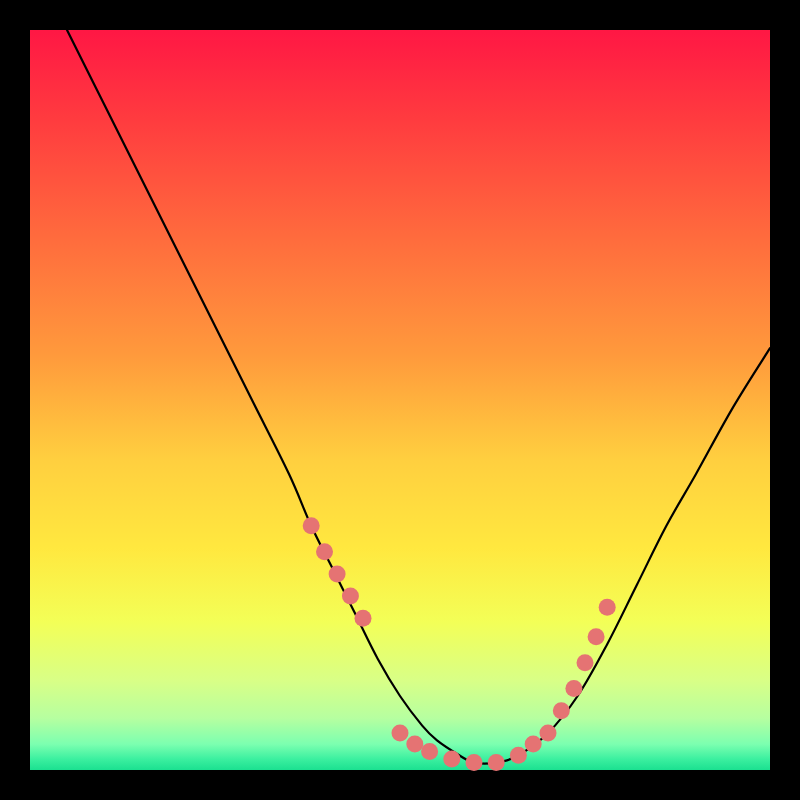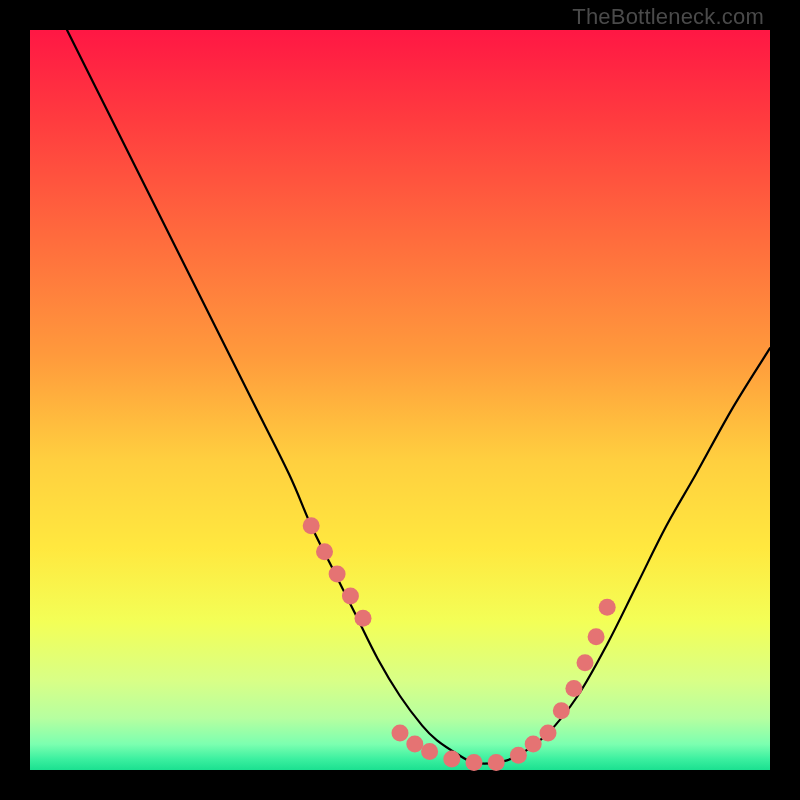--- a/index.html
+++ b/index.html
@@ -32,21 +32,20 @@
     color: #4a4a4a;
     font-size: 22px;
     font-weight: 500;
     letter-spacing: 0.2px;
   }
 </style>
 </head>
 <body>
 
 <div class="frame">
-  <div class="watermark">TheBottleneck.com</div>
   <svg class="plot" viewBox="0 0 740 740" preserveAspectRatio="none">
     <defs>
       <linearGradient id="bg-grad" x1="0" y1="0" x2="0" y2="1">
           <stop offset="0%" stop-color="#ff1744"></stop>
           <stop offset="12%" stop-color="#ff3b3f"></stop>
           <stop offset="28.000000000000004%" stop-color="#ff6b3d"></stop>
           <stop offset="44%" stop-color="#ff9a3c"></stop>
           <stop offset="57.99999999999999%" stop-color="#ffcf3f"></stop>
           <stop offset="70%" stop-color="#ffe83f"></stop>
           <stop offset="80%" stop-color="#f3ff57"></stop>

